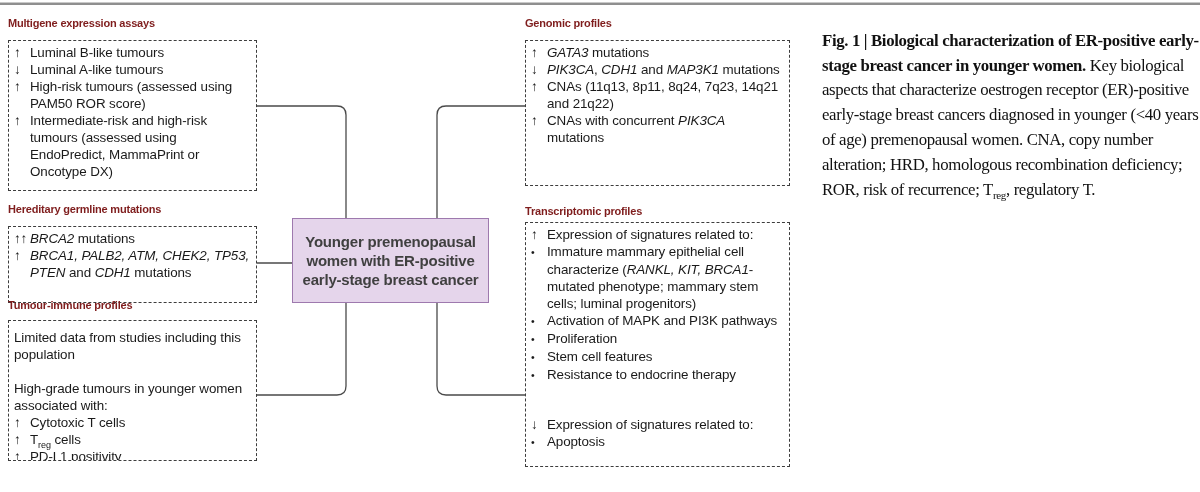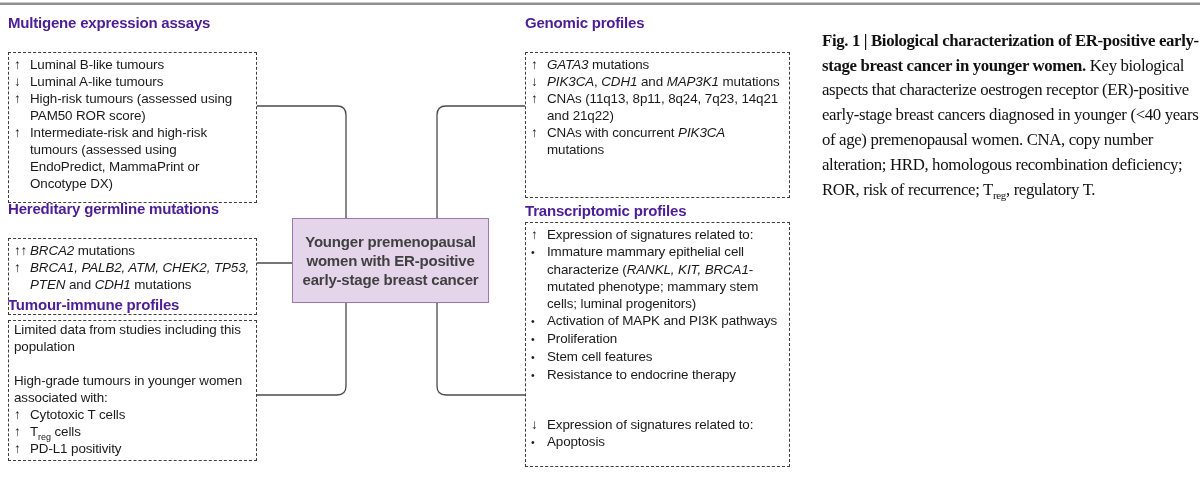--- a/index.html
+++ b/index.html
@@ -2,26 +2,26 @@
 <html><head>
 <meta charset="utf-8">
 <style>
   html,body{margin:0;padding:0;background:#ffffff;}
   .canvas{position:relative;width:1200px;height:492px;background:#ffffff;overflow:hidden;
           font-family:"Liberation Sans",sans-serif;color:#1a1a1a;}
   .top-rule{position:absolute;left:0;top:2px;width:1200px;height:2px;background:#8f8f8f;
             border-top:1px solid #c9c9c9;}
   .connectors{position:absolute;left:0;top:0;width:1200px;height:492px;pointer-events:none;}
   .sec{position:absolute;}
-  .sec h2{margin:0;font-size:15px;font-weight:700;line-height:18px;letter-spacing:-0.2px;color:#4c1d95;}
-  .dbox{border:1.4px dashed #3d3d3d;margin-top:20px;padding:3px 4px 3px 5px;
+  .sec h2{margin:0;font-size:11px;font-weight:700;line-height:18px;letter-spacing:-0.2px;color:#7f1d1d;}
+  .dbox{border:1.4px dashed #3d3d3d;margin-top:8px;padding:3px 4px 3px 5px;
         font-size:13.4px;line-height:17px;letter-spacing:-0.1px;box-sizing:border-box;overflow:hidden;}
   #sec-multigene{left:8px;top:14px;width:249px;}   #sec-multigene .dbox{height:151px;}
   #sec-hereditary{left:8px;top:200px;width:249px;} #sec-hereditary .dbox{height:77px;}
-  #sec-tumour{left:8px;top:296px;width:249px;}     #sec-tumour .dbox{height:141px;margin-top:6px;padding-top:0;}
+  #sec-tumour{left:8px;top:296px;width:249px;}     #sec-tumour .dbox{height:141px;margin-top:6px;padding-top:8px;}
   #sec-genomic{left:525px;top:14px;width:265px;}   #sec-genomic .dbox{height:146px;}
   #sec-transcriptomic{left:525px;top:202px;width:265px;} #sec-transcriptomic .dbox{height:245px;margin-top:2px;}
   .item{margin:0;}
   .item.hang{padding-left:16px;text-indent:-16px;}
   .marker{display:inline-block;min-width:16px;text-indent:0;}
   .m-dot{font-size:10.5px;}
   .dbox em{font-style:italic;}
   .dbox sub{font-size:9px;line-height:0;}
   .center-box{position:absolute;left:292px;top:218px;width:197px;height:85px;box-sizing:border-box;
               border:1.6px solid #9e79ae;background:#e5d5eb;display:flex;align-items:center;justify-content:center;

